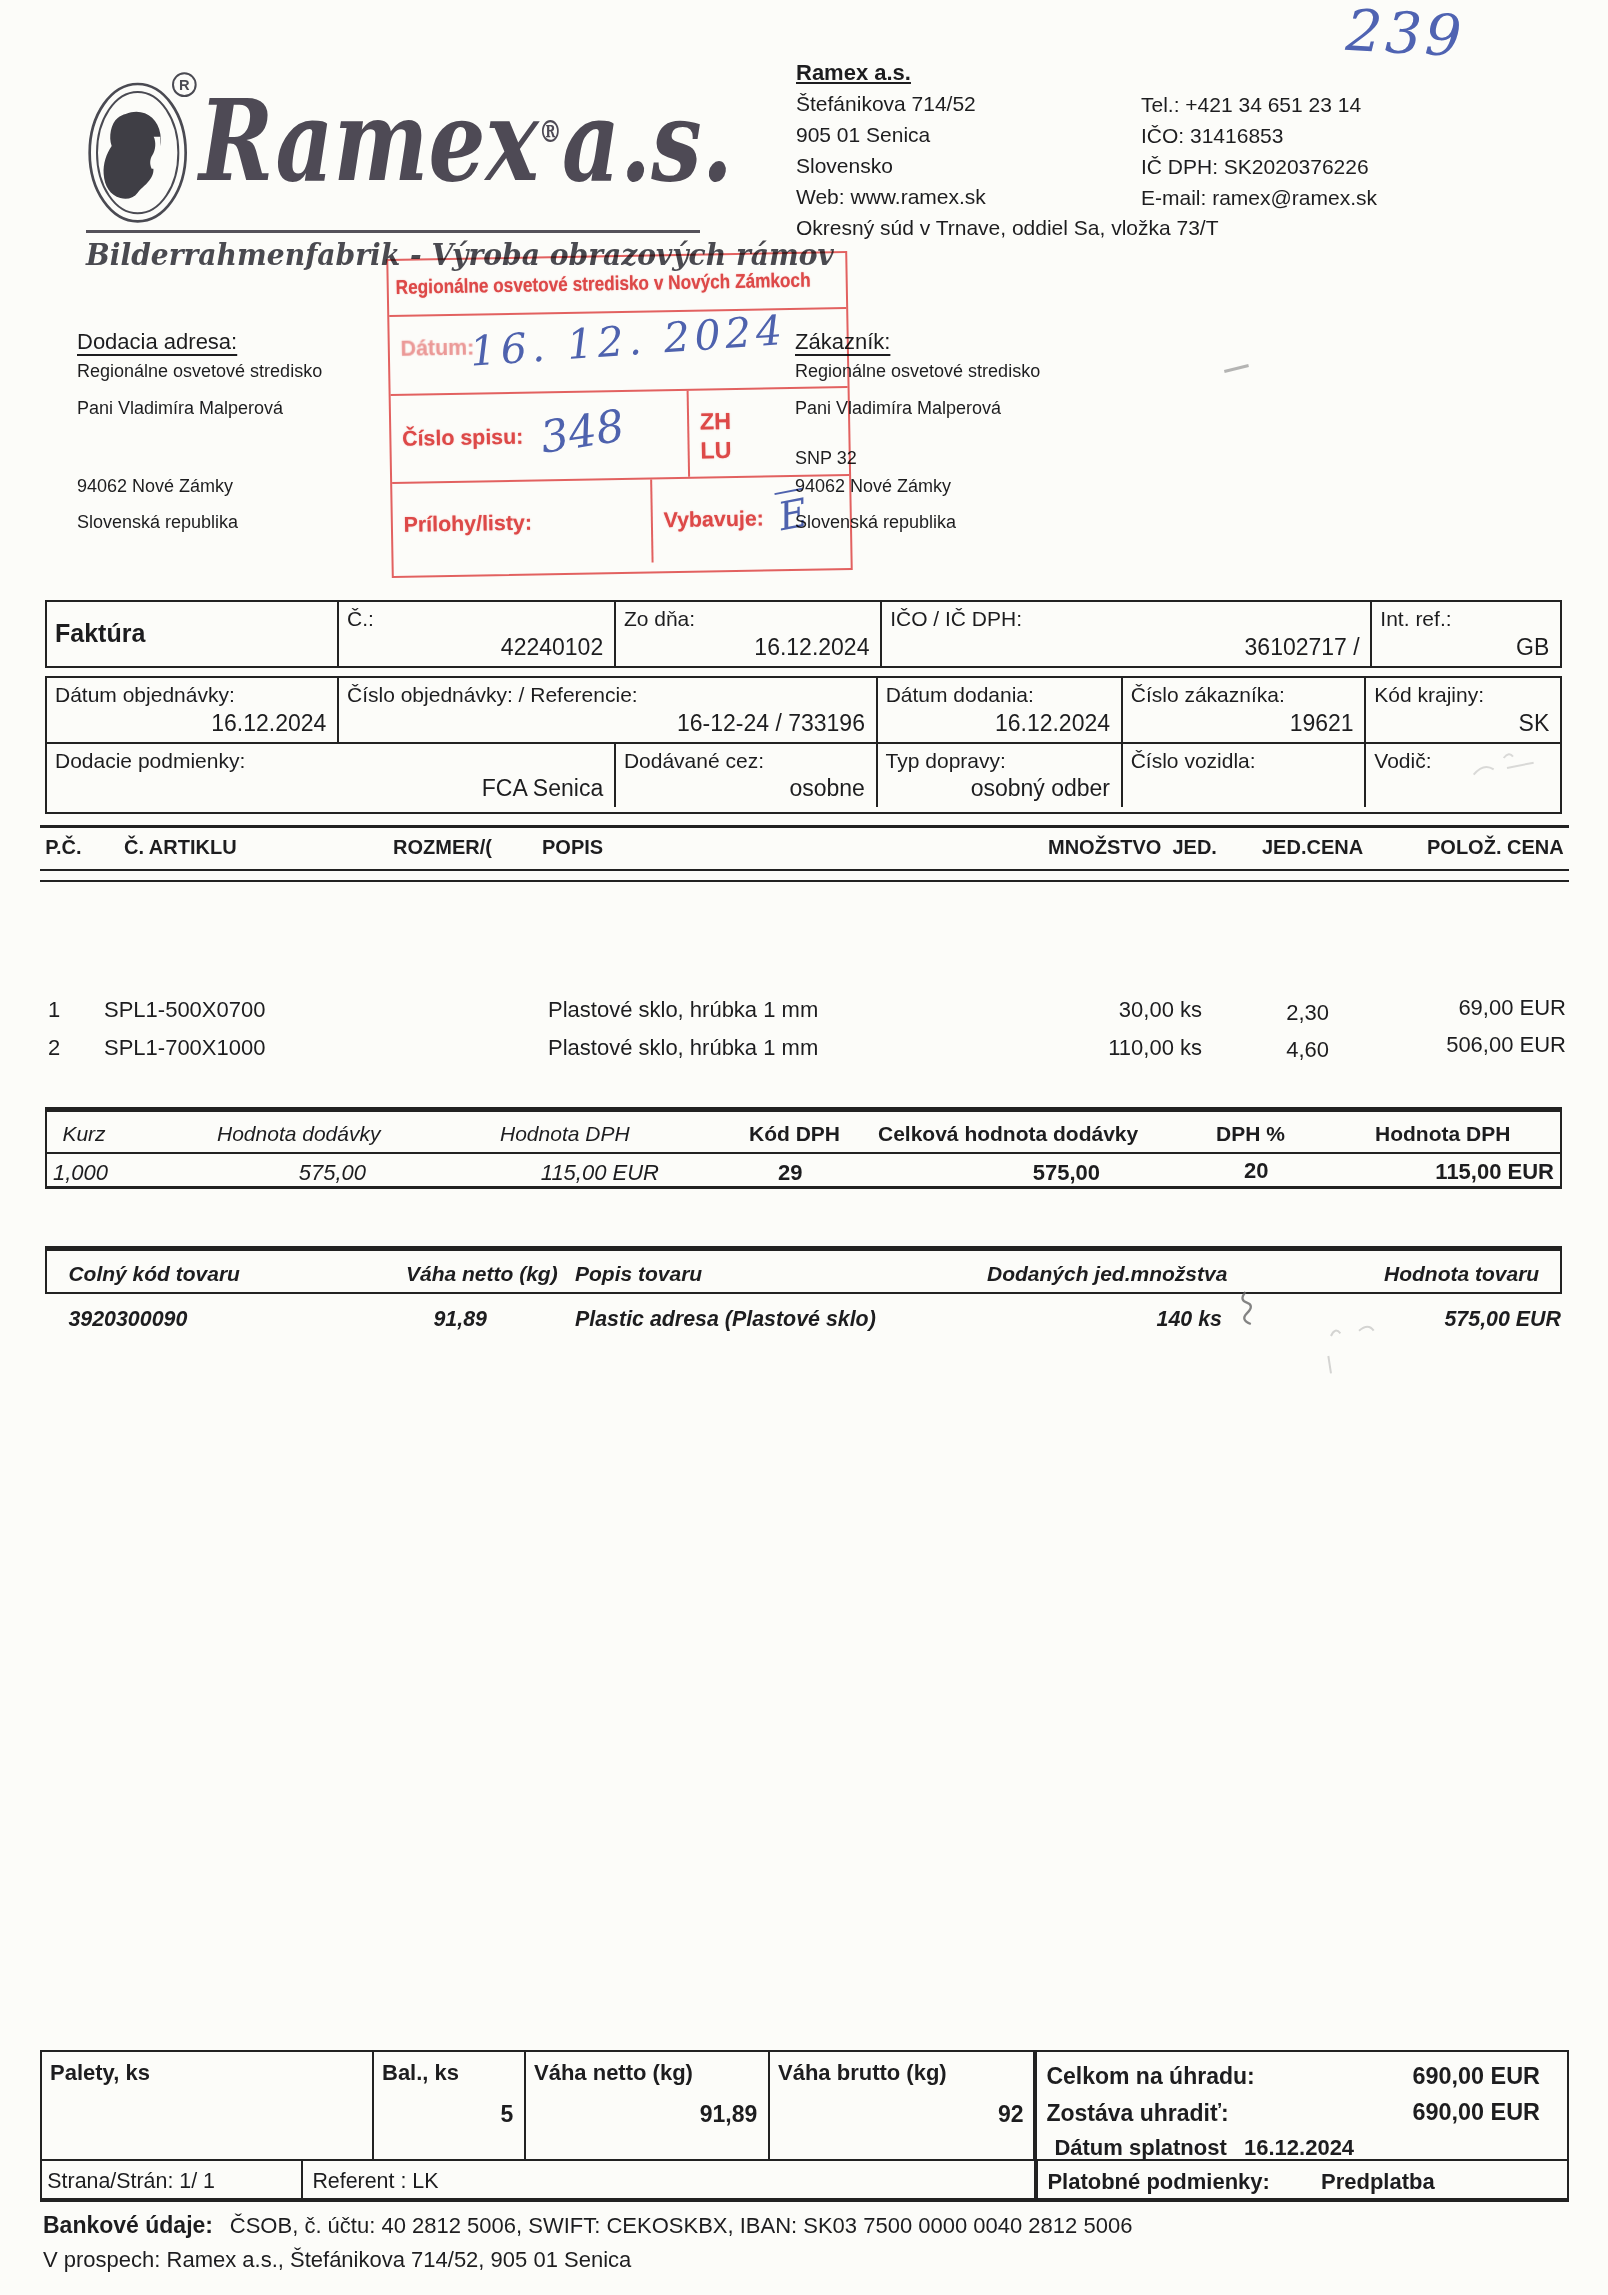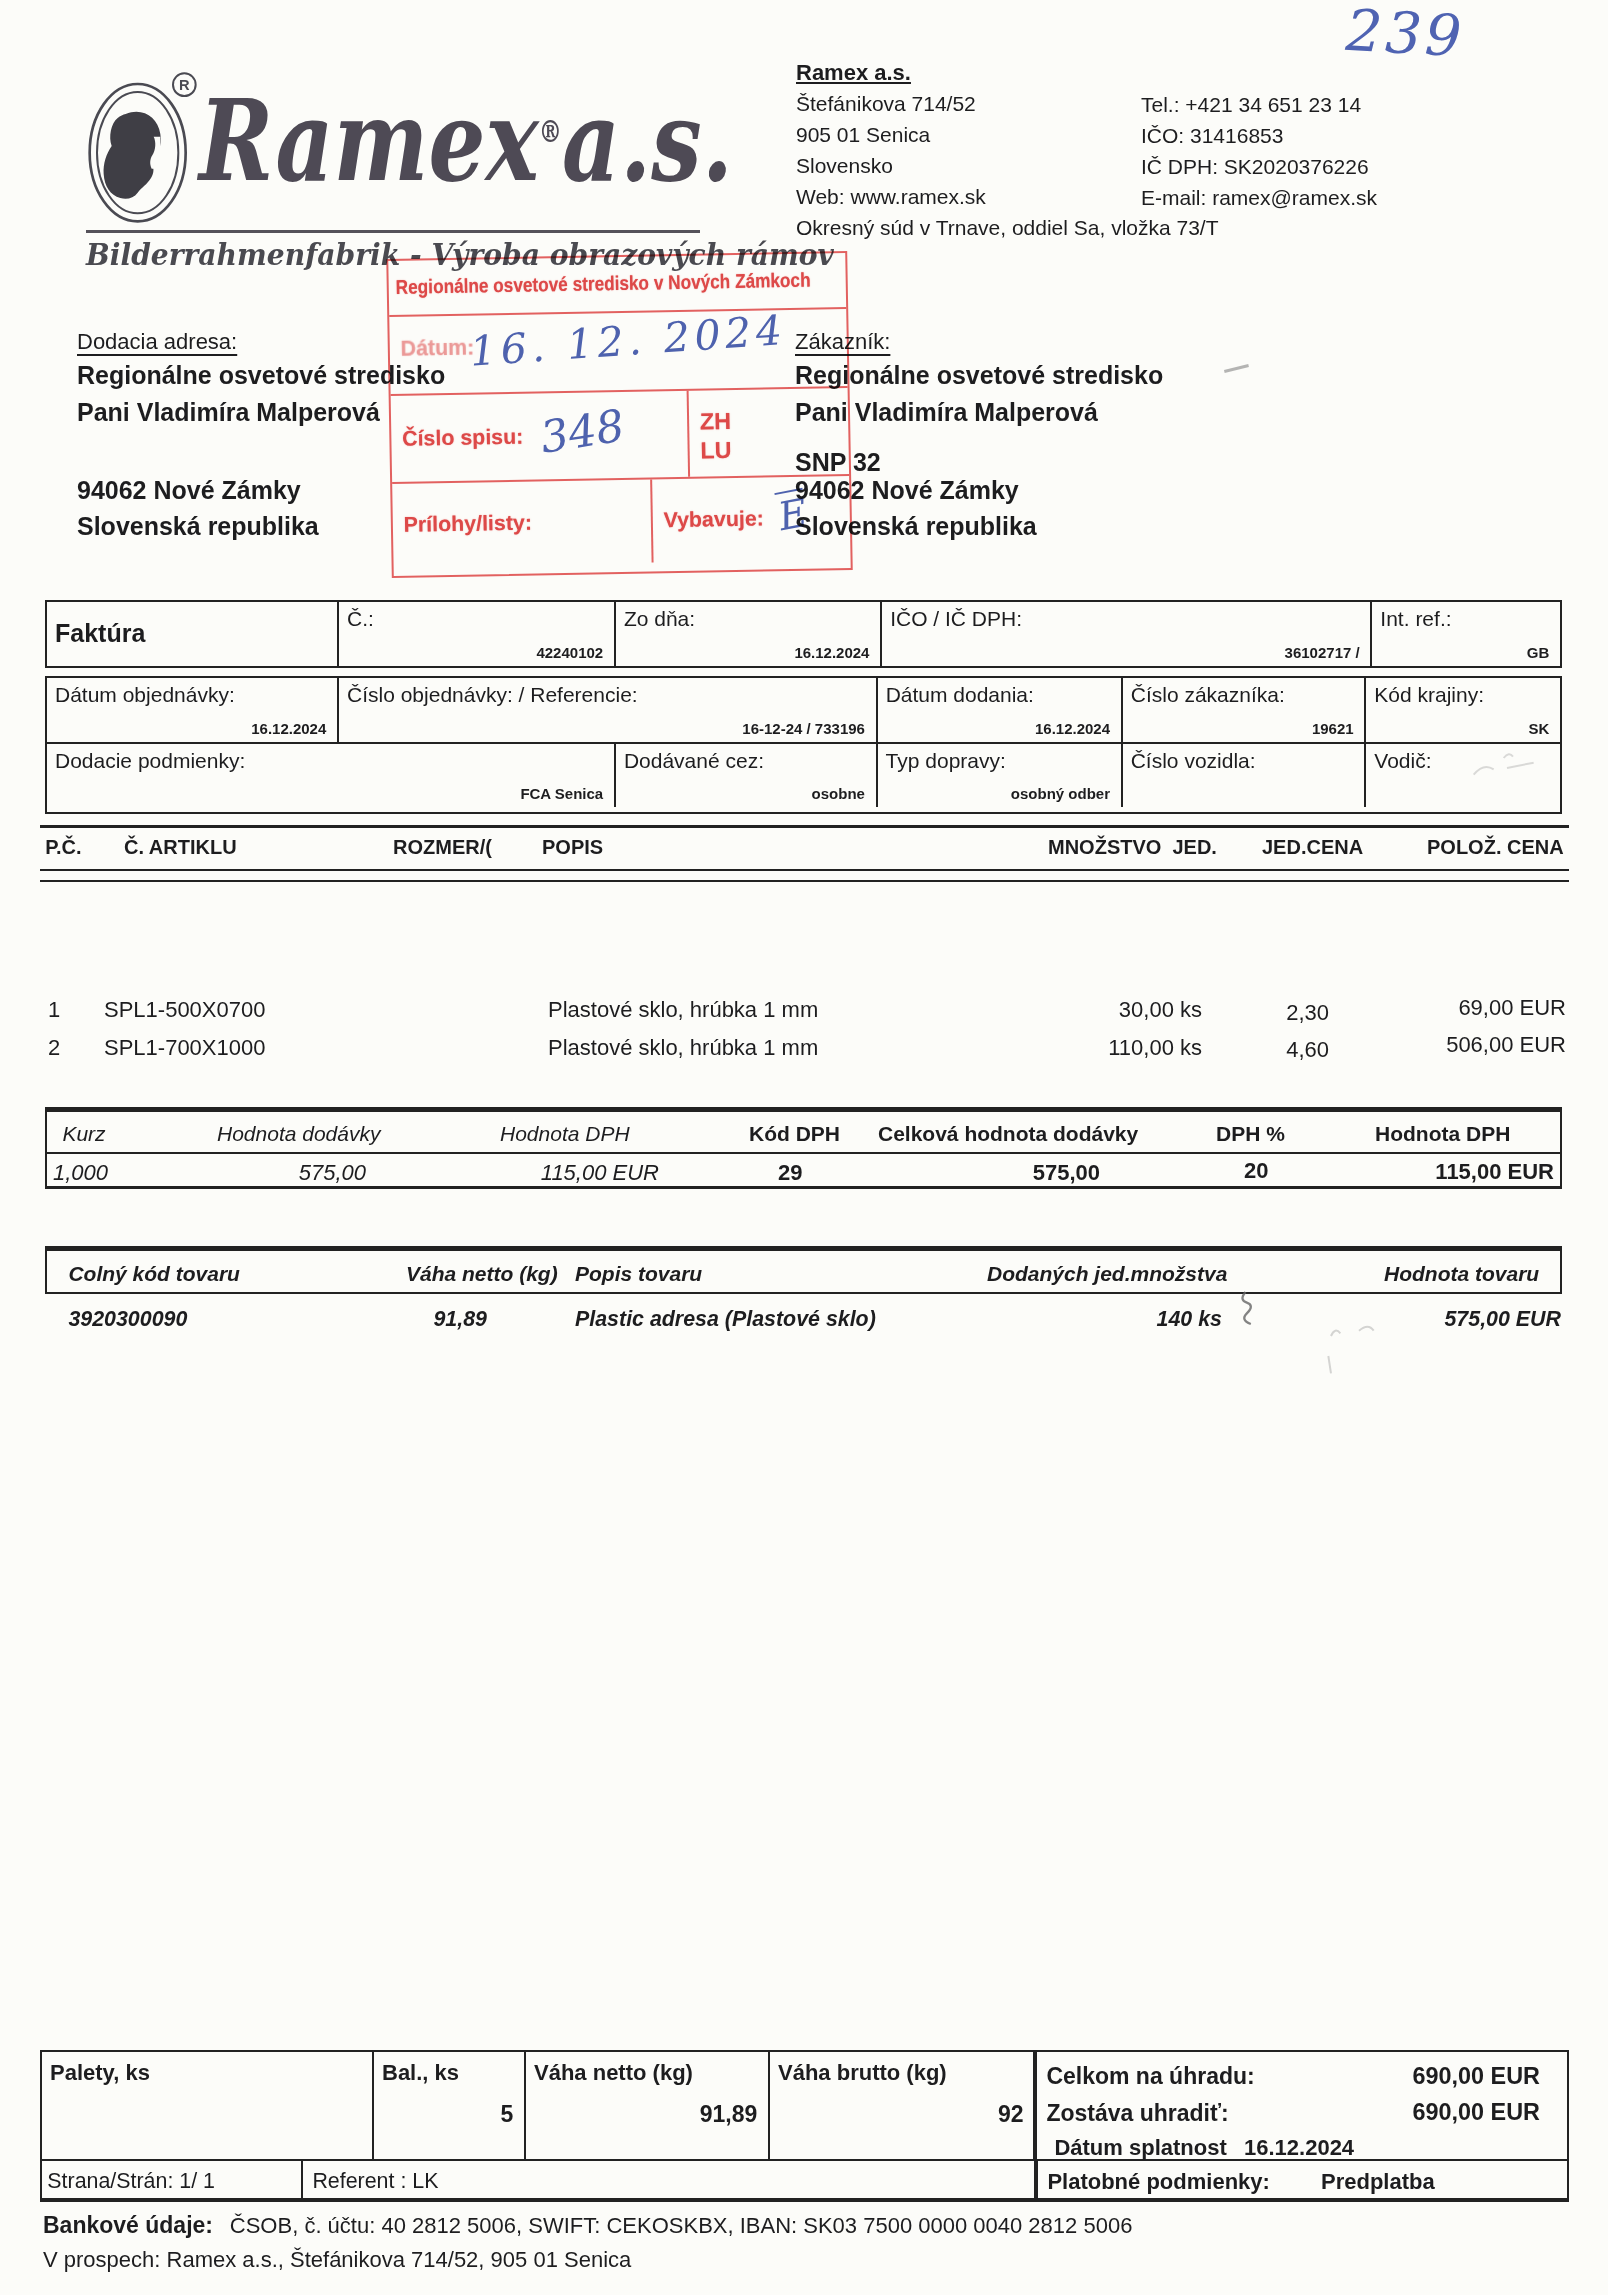--- a/index.html
+++ b/index.html
@@ -35,23 +35,23 @@
   .stamp .lab { font-weight:bold; font-size:21.4px; text-shadow:0 0 1.3px rgba(224,74,74,.55); }
   .stamp-title { display:inline-block; font-weight:bold; font-size:20px; white-space:nowrap;
                  transform:scaleX(.86); transform-origin:left center;
                  text-shadow:0 0 1.3px rgba(224,74,74,.6); }
 
   
   .hbox { display:flex; border:2.7px solid #222; background:transparent; }
   .hcell { position:relative; border-right:2px solid #222; padding:5.3px 8px; }
   .hcell:last-child { border-right:none; }
   .hcell .lab { font-size:21px; white-space:nowrap; }
-  .hcell .val { position:absolute; right:10.7px; bottom:5.3px; font-weight:bold; font-size:15px; white-space:nowrap; }
-
-  .addr { font-size:25px; font-weight:bold; white-space:nowrap; }
+  .hcell .val { position:absolute; right:10.7px; bottom:5.3px; font-weight:normal; font-size:23px; white-space:nowrap; }
+
+  .addr { font-size:18px; font-weight:normal; white-space:nowrap; }
   .sec-lab { font-size:22px; white-space:nowrap; }
 
   .line { background:#222; }
 
   .cell-lab-big { font-size:25px; font-weight:bold; }
 
   
   .bot-lab { font-size:22px; font-weight:bold; white-space:nowrap; }
   .bot-val { position:absolute; font-size:23px; font-weight:bold; }
 

